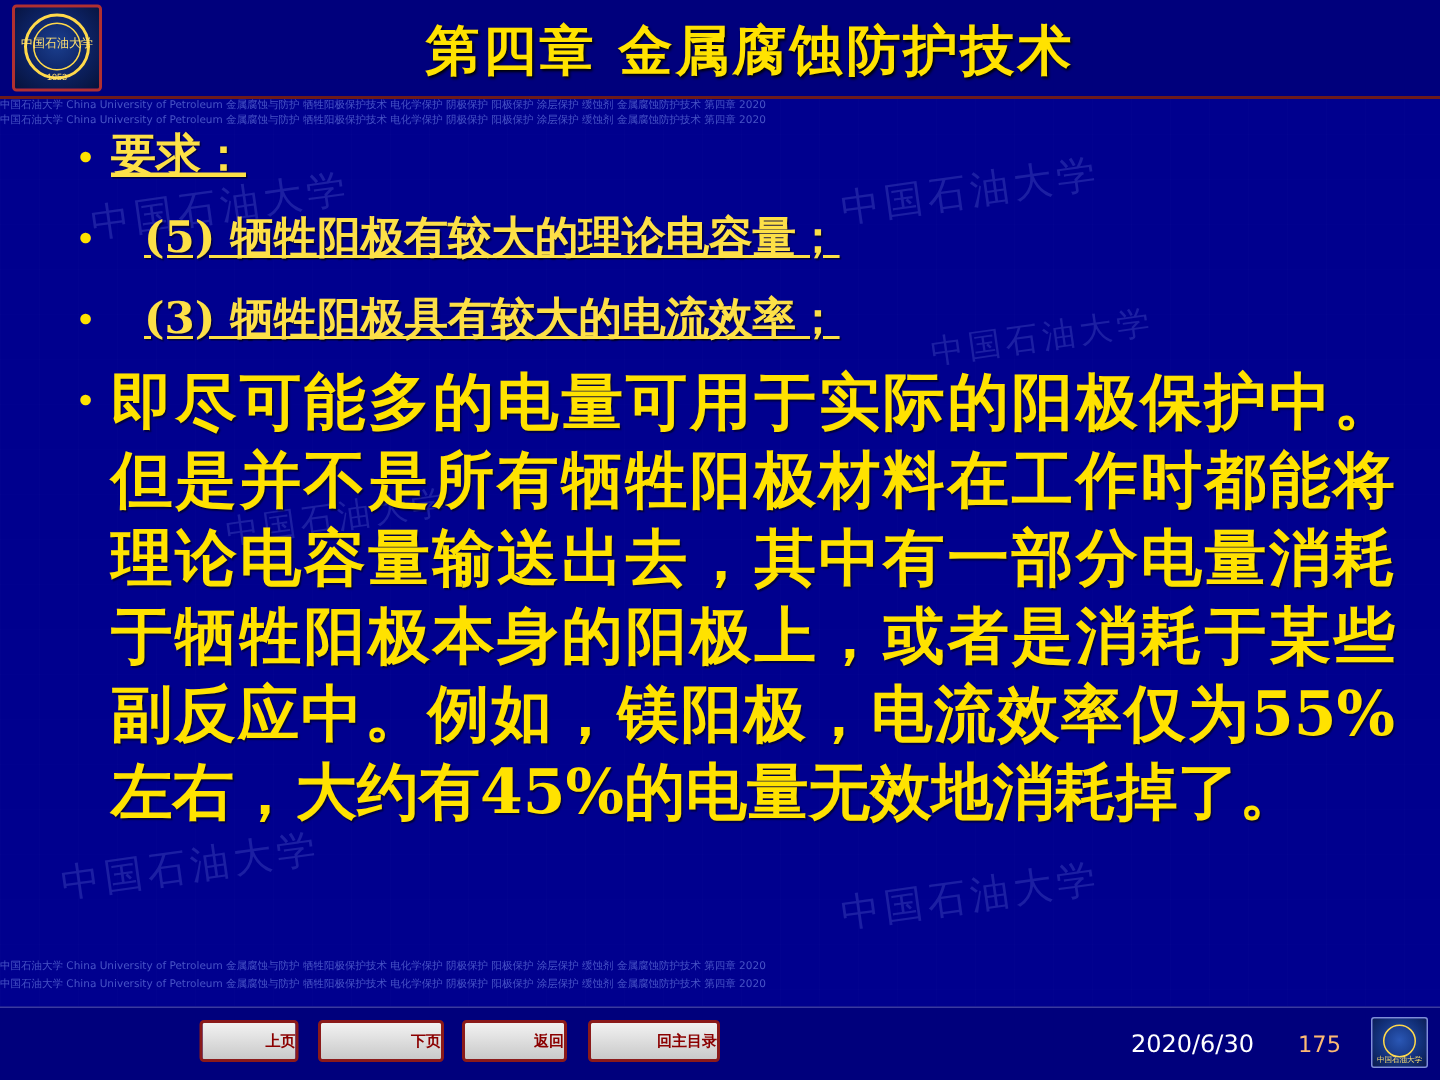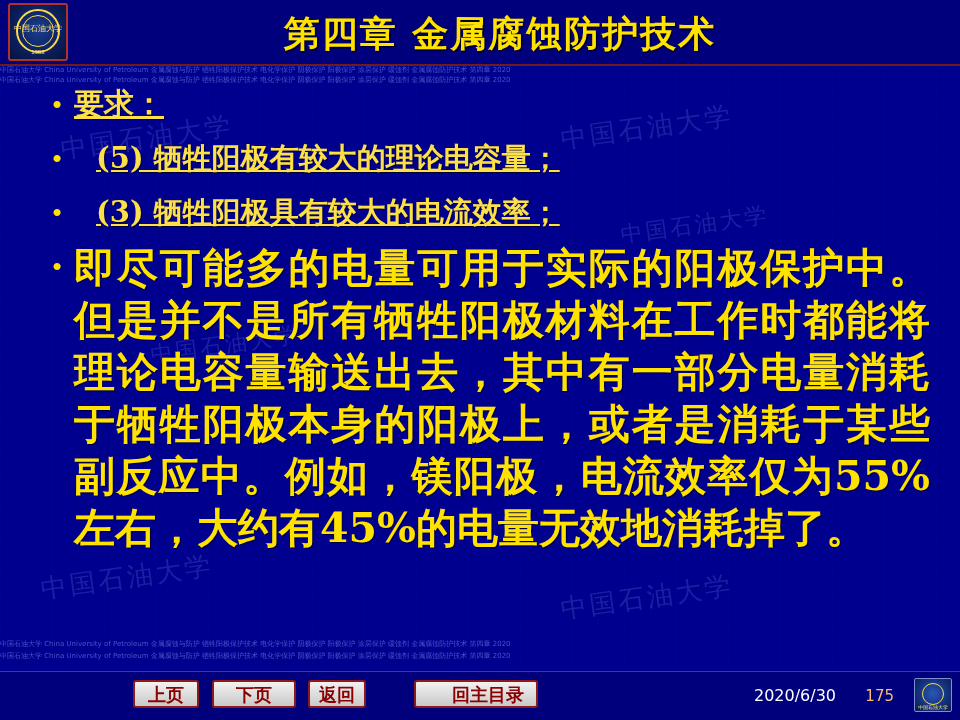--- a/index.html
+++ b/index.html
@@ -189,30 +189,30 @@
   .navbtn {
     position: absolute;
     top: 8px;
     height: 28px;
     background: linear-gradient(#f2f2f2, #c9c9c9);
     border: 2px solid #8b1a1a;
     border-radius: 3px;
     color: #8b0000;
     font-family: "DejaVu Serif", serif;
     font-weight: bold;
-    font-size: 18px;
+    font-size: 10px;
     line-height: 26px;
-    text-align: center;
+    text-align: right;
     box-sizing: border-box;
     cursor: pointer;
   }
   .btn-prev { left: 133px; width: 66px; }
   .btn-next { left: 212px; width: 84px; }
-  .btn-back { left: 308px; width: 58px; }
-  .btn-menu { left: 414px; width: 124px; padding-left: 24px; }
+  .btn-back { left: 308px; width: 70px; }
+  .btn-menu { left: 392px; width: 88px; padding-left: 24px; }
 
   .date {
     position: absolute;
     right: 124px;
     top: 14px;
     color: #ffffff;
     font-family: "DejaVu Sans", sans-serif;
     font-size: 16px;
   }
   .pageno {

